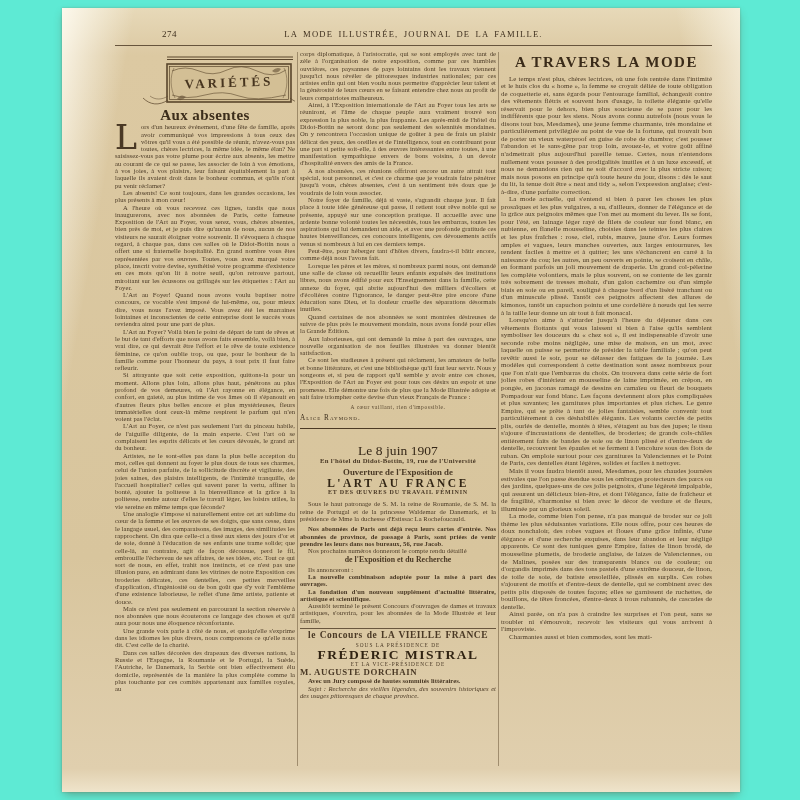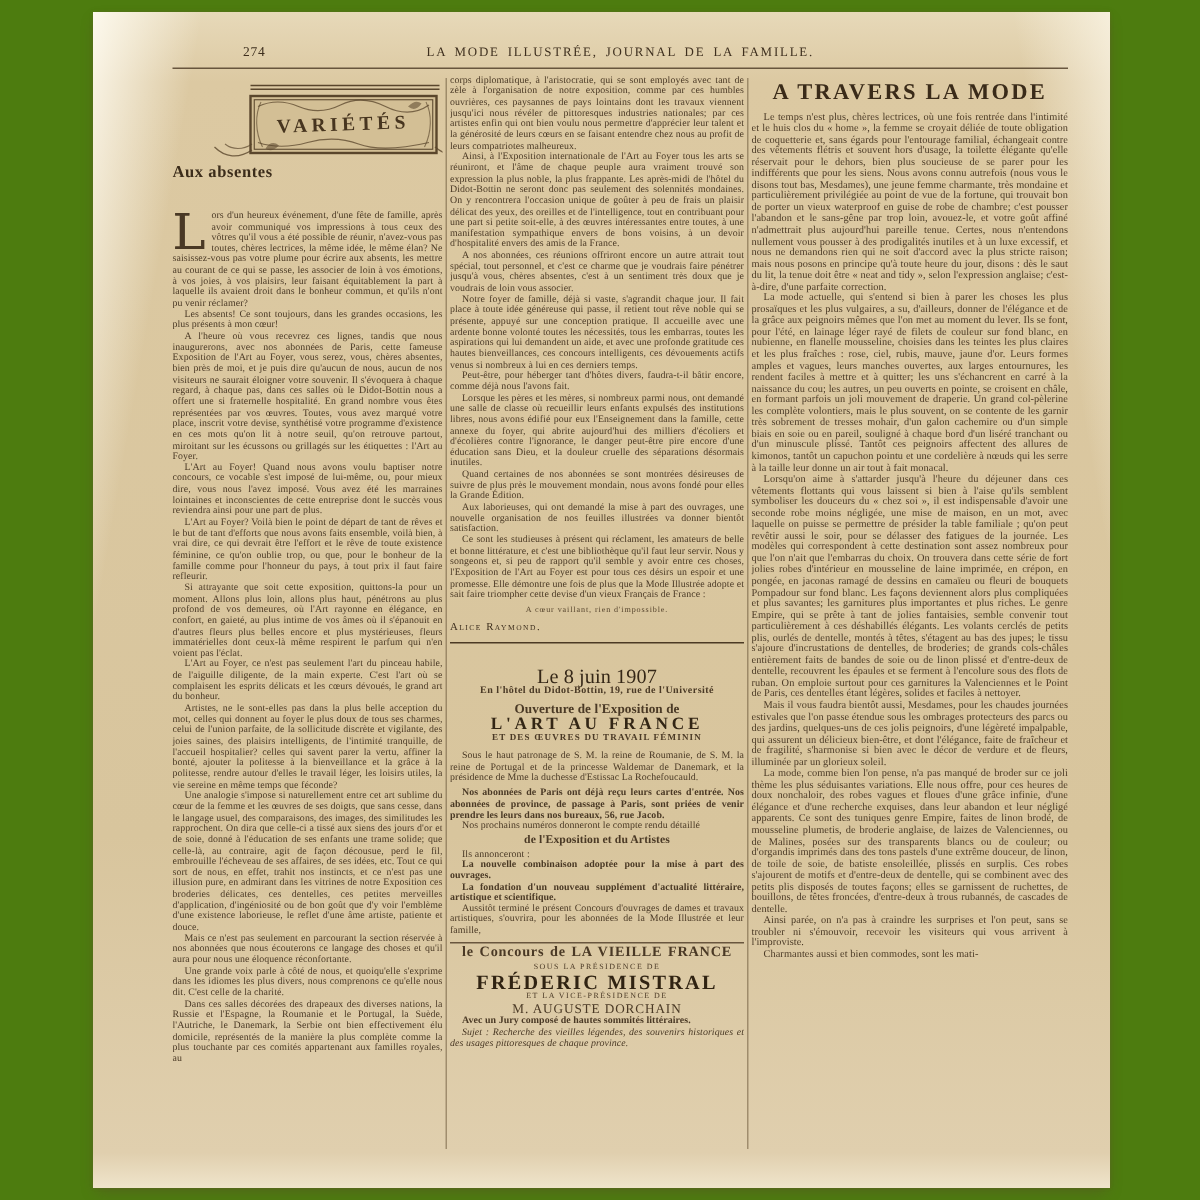--- a/index.html
+++ b/index.html
@@ -1,16 +1,16 @@
 <!DOCTYPE html>
 <html><head>
 <meta charset="utf-8">
 <style>
   html,body{margin:0;padding:0;background:#ffffff;}
-  .canvas{position:relative;width:800px;height:800px;background:#4d7c0f;overflow:hidden;
+  .canvas{position:relative;width:800px;height:800px;background:#5eead4;overflow:hidden;
           font-family:"Liberation Serif", serif;}
   .paper{position:absolute;left:62px;top:8px;width:678px;height:784px;
          background:
            linear-gradient(100deg, rgba(255,252,242,.9) 0%, rgba(255,252,242,0) 9%),
            linear-gradient(260deg, rgba(250,244,228,.8) 0%, rgba(250,244,228,0) 8%),
            linear-gradient(180deg, #e7d9b9 0%, #dcc9a2 6%, #d8c59d 70%, #e0cfae 97%, #efe4cb 100%);
          box-shadow:0 4px 9px -2px rgba(90,70,45,.45), 0 0 2px rgba(120,95,60,.35);
          color:#483723;}
   .page-number{position:absolute;top:21px;left:100px;font-size:9px;letter-spacing:.5px;color:#3e2f1e;}
   .journal-title{position:absolute;top:21px;left:53px;width:597px;text-align:center;
@@ -19,21 +19,21 @@
   .cols{position:absolute;top:42px;left:53px;width:597px;bottom:26px;display:flex;}
   .col{height:100%;overflow:hidden;text-align:justify;font-size:6.6px;line-height:7.3px;
        color:#4a3925;letter-spacing:.05px;}
   .col-left{width:180px;}
   .col-mid{width:196px;}
   .col-right{width:211px;font-size:6.9px;line-height:7.55px;}
   .divider{width:1px;margin:2px 2px 0 2px;background:#6b573b;opacity:.55;}
   p{margin:0;text-indent:8px;}
   p.no-indent{text-indent:0;}
   .banner{display:block;margin:6px 2px 0 auto;overflow:visible;}
-  .aux{margin:6px 0 21px 0;font-size:11px;font-weight:bold;
+  .aux{margin:6px 0 4px 0;text-align:center;font-size:15px;font-weight:bold;
        color:#3c2d1b;letter-spacing:.4px;}
   .dropcap{float:left;font-size:33px;line-height:26px;padding:2px 4px 0 0;
            font-family:"DejaVu Serif", serif;color:#4a3925;text-shadow:0 0 .4px #4a3925;}
   .mode-title{margin:9px 0 8px 0;text-align:center;font-size:15px;font-weight:bold;
               letter-spacing:1.5px;color:#3a2b19;white-space:nowrap;}
   .epigraph{margin-top:4px;text-align:center;text-indent:0;font-size:5.4px;letter-spacing:.6px;color:#55432c;}
   .signature{text-indent:0;padding-right:14px;margin-top:3px;
              font-size:7.2px;letter-spacing:1px;font-variant:small-caps;color:#3e2f1e;}
   .announcement{margin-top:6px;border-top:1.6px solid #4c3a24;padding-top:16px;}
   .ann-date{text-align:center;font-size:13.5px;color:#35271703;color:#352717;margin:2px 0 3px 0;}
@@ -42,21 +42,21 @@
   .ann-title{text-align:center;font-weight:bold;font-size:11.5px;letter-spacing:2.5px;margin-top:3px;color:#33261573;color:#332615;}
   .ann-subtitle{text-align:center;font-weight:bold;font-size:6px;letter-spacing:.8px;margin-top:2px;}
   .ann-patronage{margin-top:4px;}
   .ann-cards{font-weight:bold;margin-top:3px;text-indent:8px;}
   .ann-expo{text-align:center;font-weight:bold;font-size:7.8px;margin:2px 0;text-indent:0;}
   .ann-bold{font-weight:bold;text-indent:8px;}
   .hr-thin{height:1px;background:#4c3a24;opacity:.8;margin:4px 0 3px 0;}
   .concours-title{text-align:center;font-size:9.5px;font-weight:bold;letter-spacing:.5px;margin-top:2px;word-spacing:1px;}
   .pres-label{text-align:center;font-size:5.3px;letter-spacing:1px;margin-top:3px;}
   .president{text-align:center;font-weight:bold;font-size:13.5px;letter-spacing:1.5px;margin-top:1px;color:#30231263;color:#302312;}
-  .vice-president{text-align:center;font-weight:normal;font-size:8.8px;letter-spacing:.6px;margin-top:1px;}
+  .vice-president{text-align:left;font-weight:bold;font-size:8.8px;letter-spacing:.6px;margin-top:1px;}
   .subject{font-style:italic;margin-top:1px;}
 </style>
 </head>
 <body>
 
 <div class="canvas">
   <div class="paper">
     <div class="page-number">274</div>
     <div class="journal-title">LA MODE ILLUSTRÉE, JOURNAL DE LA FAMILLE.</div>
     <div class="header-rule"></div>
@@ -113,21 +113,21 @@
 
         <div class="announcement">
           <div class="ann-date">Le 8 juin 1907</div>
           <div class="ann-venue">En l'hôtel du Didot-Bottin, 19, rue de l'Université</div>
           <div class="ann-opening">Ouverture de l'Exposition de</div>
           <div class="ann-title">L'ART AU FRANCE</div>
           <div class="ann-subtitle">ET DES ŒUVRES DU TRAVAIL FÉMININ</div>
           <p class="ann-patronage">Sous le haut patronage de S. M. la reine de Roumanie, de S. M. la reine de Portugal et de la princesse Waldemar de Danemark, et la présidence de Mme la duchesse d'Estissac La Rochefoucauld.</p>
           <p class="ann-cards">Nos abonnées de Paris ont déjà reçu leurs cartes d'entrée. Nos abonnées de province, de passage à Paris, sont priées de venir prendre les leurs dans nos bureaux, 56, rue Jacob.</p>
           <p>Nos prochains numéros donneront le compte rendu détaillé</p>
-          <p class="ann-expo">de l'Exposition et du Artistes</p>
+          <p class="ann-expo">de l'Exposition et du Recherche</p>
           <p>Ils annonceront :</p>
           <p class="ann-bold">La nouvelle combinaison adoptée pour la mise à part des ouvrages.</p>
           <p class="ann-bold">La fondation d'un nouveau supplément d'actualité littéraire, artistique et scientifique.</p>
           <p>Aussitôt terminé le présent Concours d'ouvrages de dames et travaux artistiques, s'ouvrira, pour les abonnées de la Mode Illustrée et leur famille,</p>
           <div class="hr-thin"></div>
           <div class="concours-title">le Concours de LA VIEILLE FRANCE</div>
           <div class="pres-label">SOUS LA PRÉSIDENCE DE</div>
           <div class="president">FRÉDERIC MISTRAL</div>
           <div class="pres-label">ET LA VICE-PRÉSIDENCE DE</div>
           <div class="vice-president">M. AUGUSTE DORCHAIN</div>

